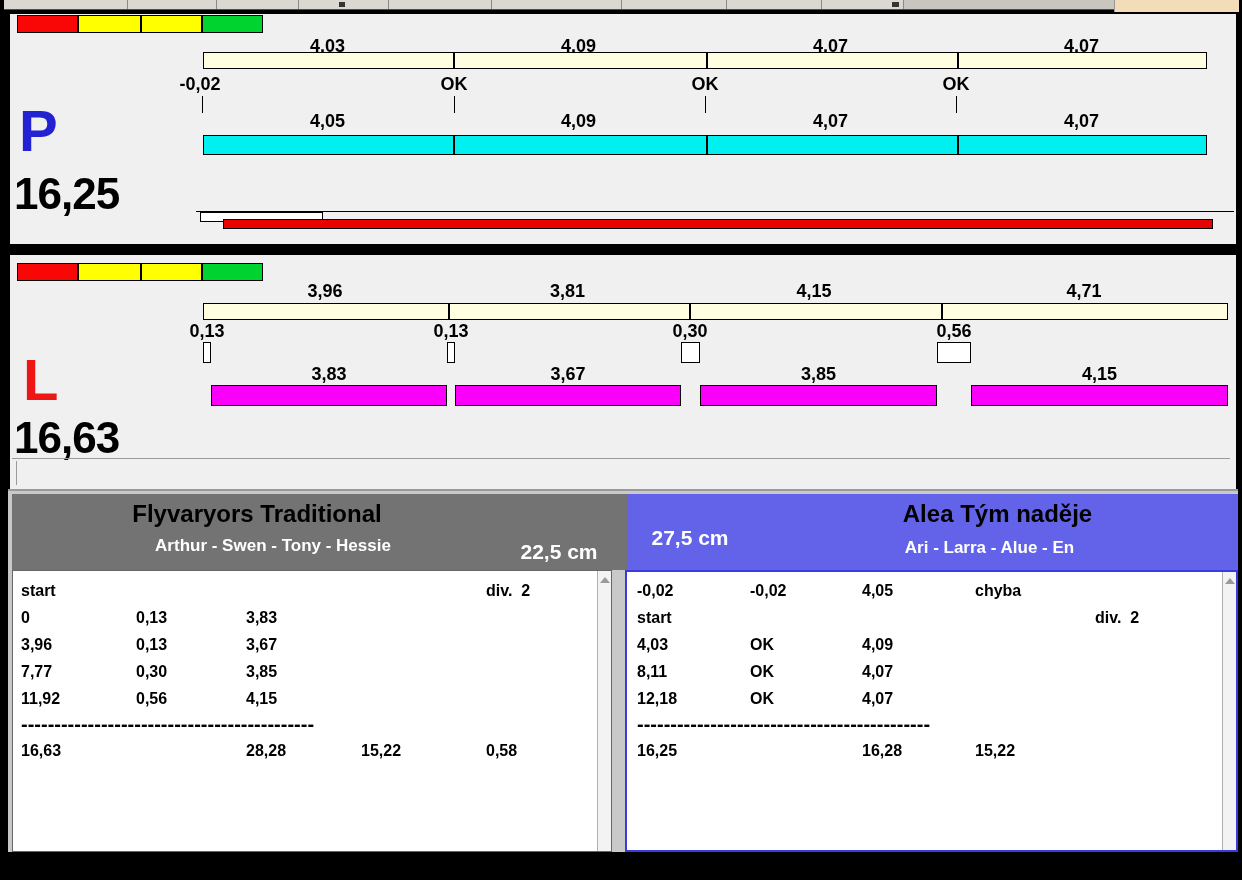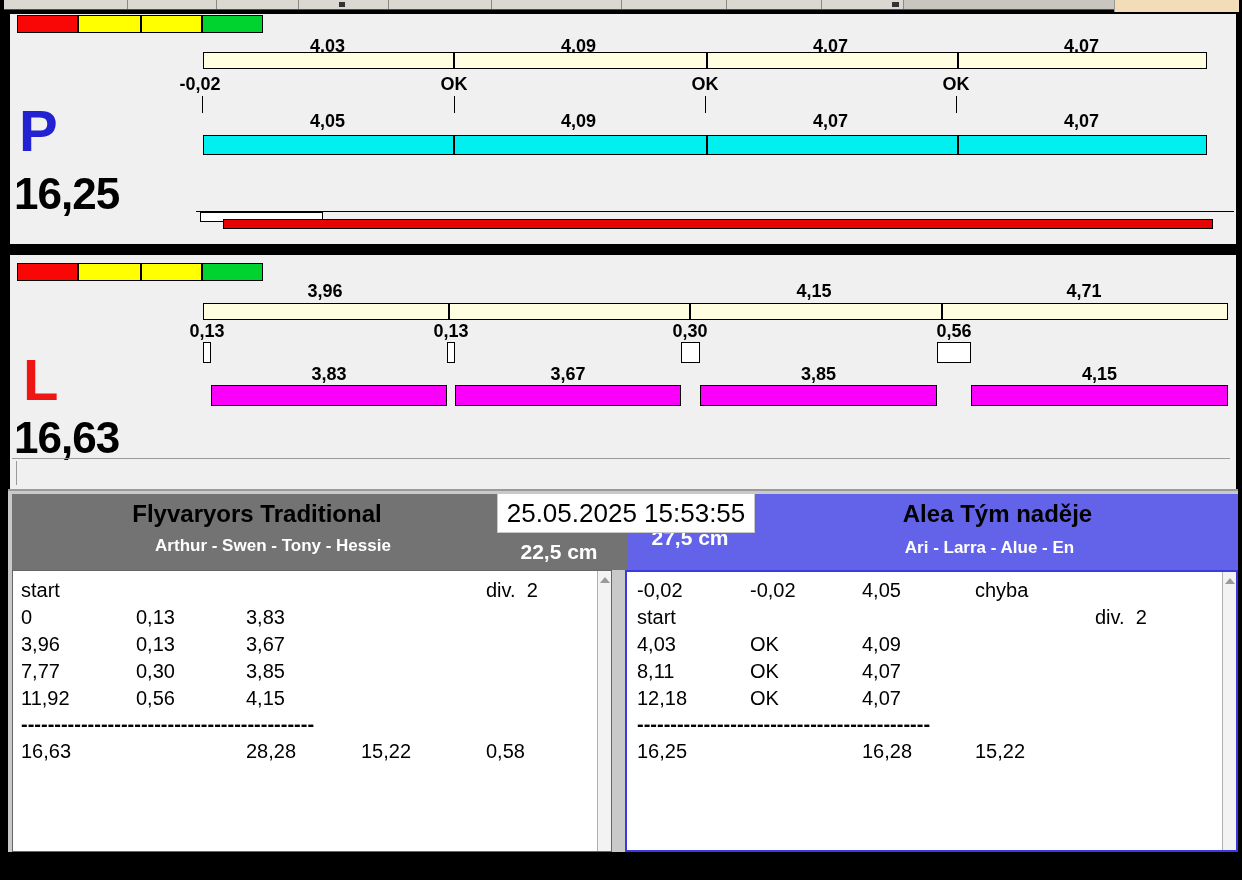--- a/index.html
+++ b/index.html
@@ -14,21 +14,21 @@
   .gapbox{background:#fff;border:1px solid #000;box-sizing:border-box;position:absolute;}
   .lane-letter{font-weight:bold;font-size:58px;line-height:1;}
   .lane-total{font-weight:bold;font-size:44px;letter-spacing:-1px;color:#000;line-height:1;}
   .ind-cell{border:1px solid #000;box-sizing:border-box;height:18px;}
   .team-title{font-weight:bold;font-size:24px;color:#000;text-align:center;}
   .team-members{font-weight:bold;font-size:17px;color:#fff;text-align:center;}
   .team-size{font-weight:bold;font-size:21px;color:#fff;}
   .datebox{background:#fff;color:#000;font-size:26px;text-align:center;line-height:39px;
            border:1px solid #c8c8c8;border-top:none;}
   .ttable{background:#fff;box-sizing:border-box;overflow:hidden;}
-  .trow{display:grid;height:27px;font-weight:normal;font-size:20px;color:#000;align-items:center;}
+  .trow{display:grid;height:27px;font-weight:bold;font-size:16px;color:#000;align-items:center;}
   .trow-l{grid-template-columns:115px 110px 115px 125px 1fr;padding-left:8px;}
   .trow-r{grid-template-columns:113px 112px 113px 120px 1fr;padding-left:10px;}
   .cell{white-space:pre;overflow:hidden;}
   .sep{height:24px;font-weight:bold;font-size:20px;letter-spacing:0px;white-space:pre;line-height:24px;}
   .scrollbar{position:absolute;top:0;right:0;width:13px;bottom:0;background:#f3f3f3;border-left:1px solid #b0b0b0;}
   .scrollup{position:absolute;top:3px;left:1px;width:11px;height:13px;}
   .tri-up{width:0;height:0;border-left:5px solid transparent;border-right:5px solid transparent;
           border-bottom:6px solid #9a9a9a;margin:3px auto 0 auto;}
   .toolbar{background:#d8d5cf;border-bottom:1px solid #4d4d4d;display:flex;}
   .tb-seg{height:100%;border-right:1px solid #8a8a8a;box-sizing:border-box;background:#dbd8d2;}
@@ -108,20 +108,21 @@
   <div class="abs panel" style="left:8px;top:253px;width:1226px;height:234px;">
 
     <div class="abs" style="left:7px;top:8px;display:flex;">
       <div class="ind-cell" style="width: 61px; background-color: rgb(249, 6, 6);"></div>
       <div class="ind-cell" style="width: 63px; background-color: rgb(255, 255, 0);"></div>
       <div class="ind-cell" style="width: 61px; background-color: rgb(255, 255, 0);"></div>
       <div class="ind-cell" style="width: 61px; background-color: rgb(0, 210, 47);"></div>
     </div>
 
     <div class="abs barlabel" style="left:193px;top:26px;width:244px;">3,96</div>
+    <div class="abs barlabel" style="left:437px;top:26px;width:241px;">3,81</div>
     <div class="abs barlabel" style="left:678px;top:26px;width:252px;">4,15</div>
     <div class="abs barlabel" style="left:930px;top:26px;width:288px;">4,71</div>
 
     <div class="abs bar" style="left: 193px; top: 48px; width: 1025px; height: 17px; background-color: rgb(255, 254, 224);">
       <div class="tick" style="left:244px;"></div>
       <div class="tick" style="left:485px;"></div>
       <div class="tick" style="left:737px;"></div>
     </div>
 
     <div class="abs barlabel" style="left:167px;top:66px;width:60px;">0,13</div>
@@ -158,21 +159,20 @@
       <div class="team-members abs" style="left:16px;top:42px;width:490px;">Arthur - Swen - Tony - Hessie</div>
       <div class="team-size abs" style="left:496px;top:46px;width:102px;text-align:center;">22,5 cm</div>
     </div>
 
     <div class="abs" style="left: 619px; top: 3px; width: 611px; height: 76px; background-color: rgb(99, 99, 234);">
       <div class="team-title abs" style="left:130px;top:6px;width:481px;">Alea Tým naděje</div>
       <div class="team-members abs" style="left:122px;top:44px;width:481px;">Ari - Larra - Alue - En</div>
       <div class="team-size abs" style="left:12px;top:32px;width:102px;text-align:center;">27,5 cm</div>
     </div>
 
-    <div class="abs datebox" style="left:489px;top:3px;width:258px;height:39px;box-sizing:border-box;">25.05.2025 15:53:55</div>
 
     <div class="abs ttable" style="left:4px;top:79px;width:600px;height:282px;border:1px solid #666;">
       <div style="padding-top:6px;">
         <div class="trow trow-l">
           <span class="cell">start</span>
             <span class="cell"></span>
             <span class="cell"></span>
             <span class="cell"></span>
             <span class="cell">div.  2</span>
         </div>

